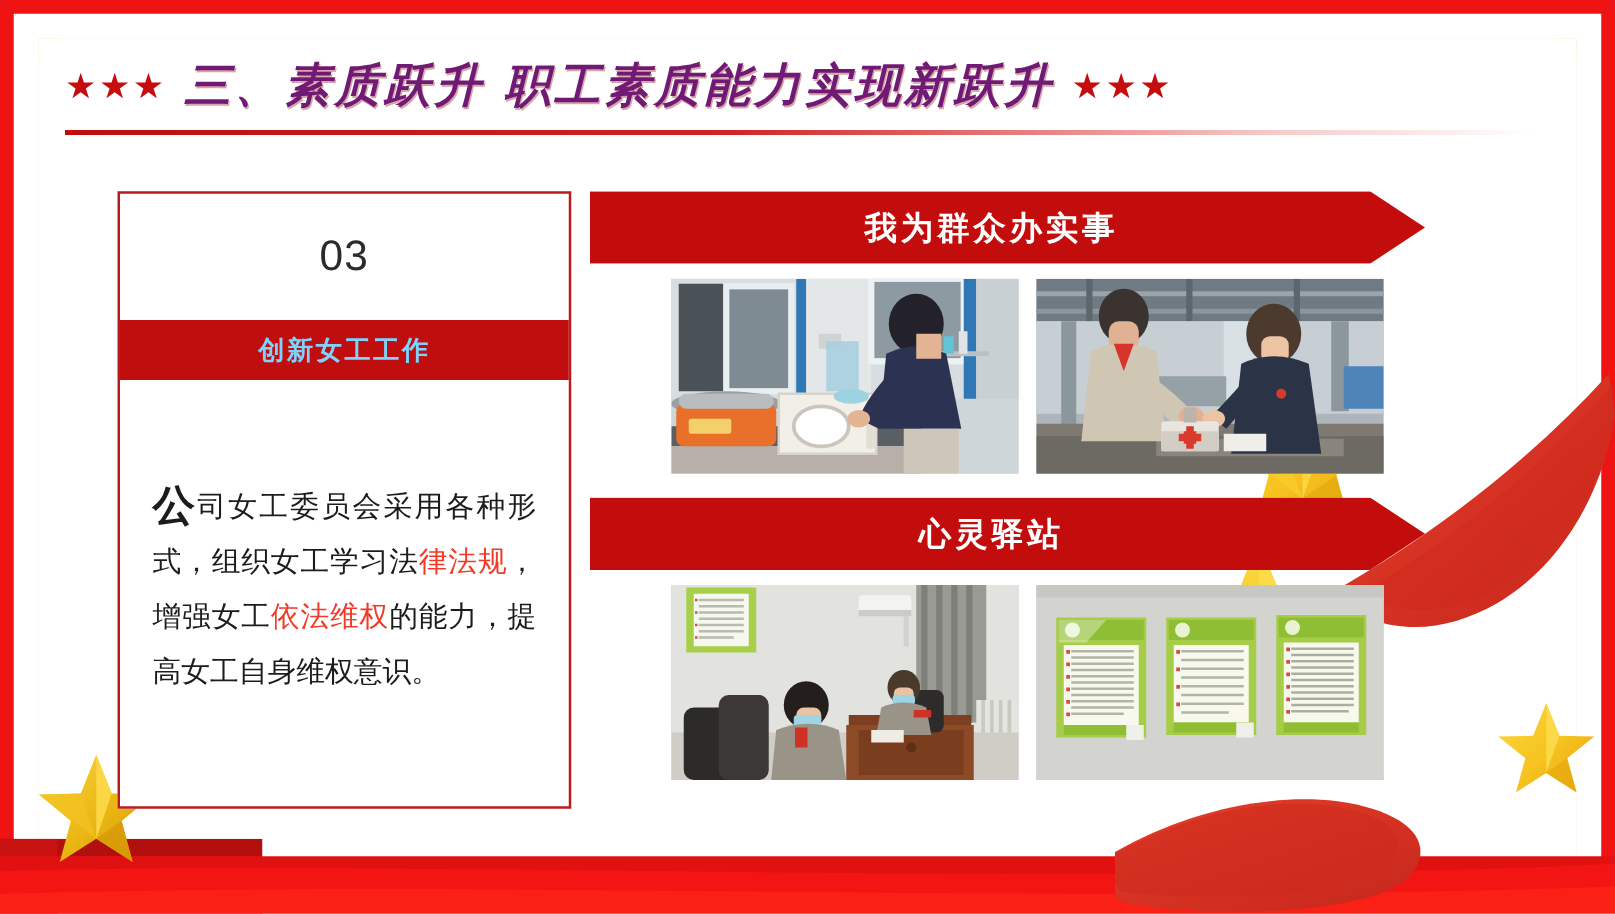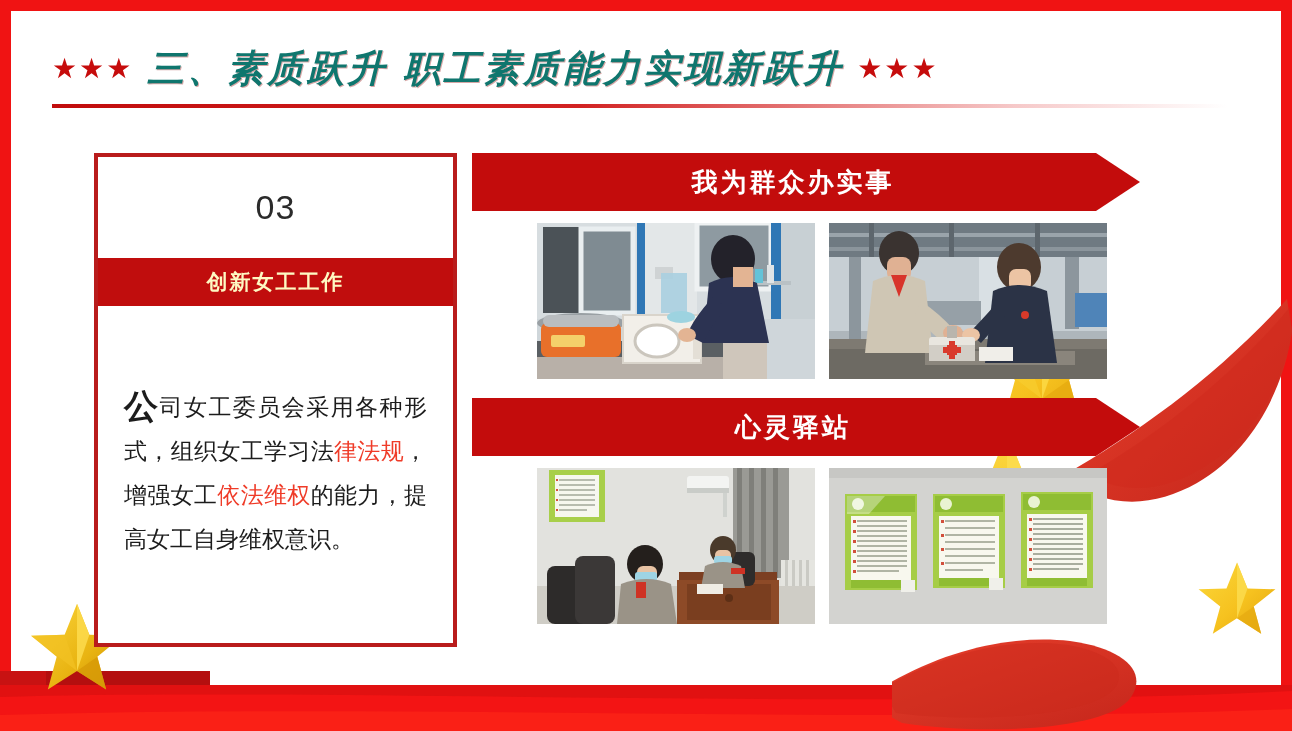--- a/index.html
+++ b/index.html
@@ -78,21 +78,21 @@
   }
   .stars-left, .stars-right {
     color: #c60c0c;
     font-size: 28px;
     letter-spacing: 2px;
     line-height: 1;
     font-family: "DejaVu Sans", sans-serif;
     white-space: nowrap;
   }
   .title-text {
-    color: #0f766e;
+    color: #701a75;
     font-size: 37px;
     font-weight: bold;
     font-style: italic;
     letter-spacing: 3px;
     white-space: nowrap;
     font-family: "DejaVu Serif", serif;
     text-shadow: 1px 1px 0 rgba(140,0,0,.35);
   }
   .title-rule {
     position: absolute;
@@ -101,36 +101,36 @@
     background: linear-gradient(90deg, #c10c0c 0%, #d22222 45%, #f6c9c9 82%, rgba(255,255,255,0) 100%);
     z-index: 6;
   }
 
   
   .left-card {
     position: absolute;
     left: 94px; top: 153px;
     width: 363px; height: 494px;
     box-sizing: border-box;
-    border: 4px solid #b91c1c;
+    border: 2px solid #b91c1c;
     background: #ffffff;
     z-index: 6;
   }
   .card-number {
     height: 101px;
     display: flex; align-items: center; justify-content: center;
     font-size: 34px;
     color: #2b2b2b;
     font-family: "Liberation Sans", sans-serif;
     letter-spacing: 1px;
   }
   .card-subtitle {
     height: 48px;
     background: #c00d0d;
-    color: #fef9c3;
+    color: #7dd3fc;
     display: flex; align-items: center; justify-content: center;
     font-size: 21px;
     font-weight: bold;
     letter-spacing: 2px;
     font-family: "DejaVu Sans", sans-serif;
   }
   .card-body {
     padding: 80px 26px 0 26px;
     font-size: 23px;
     line-height: 44px;

